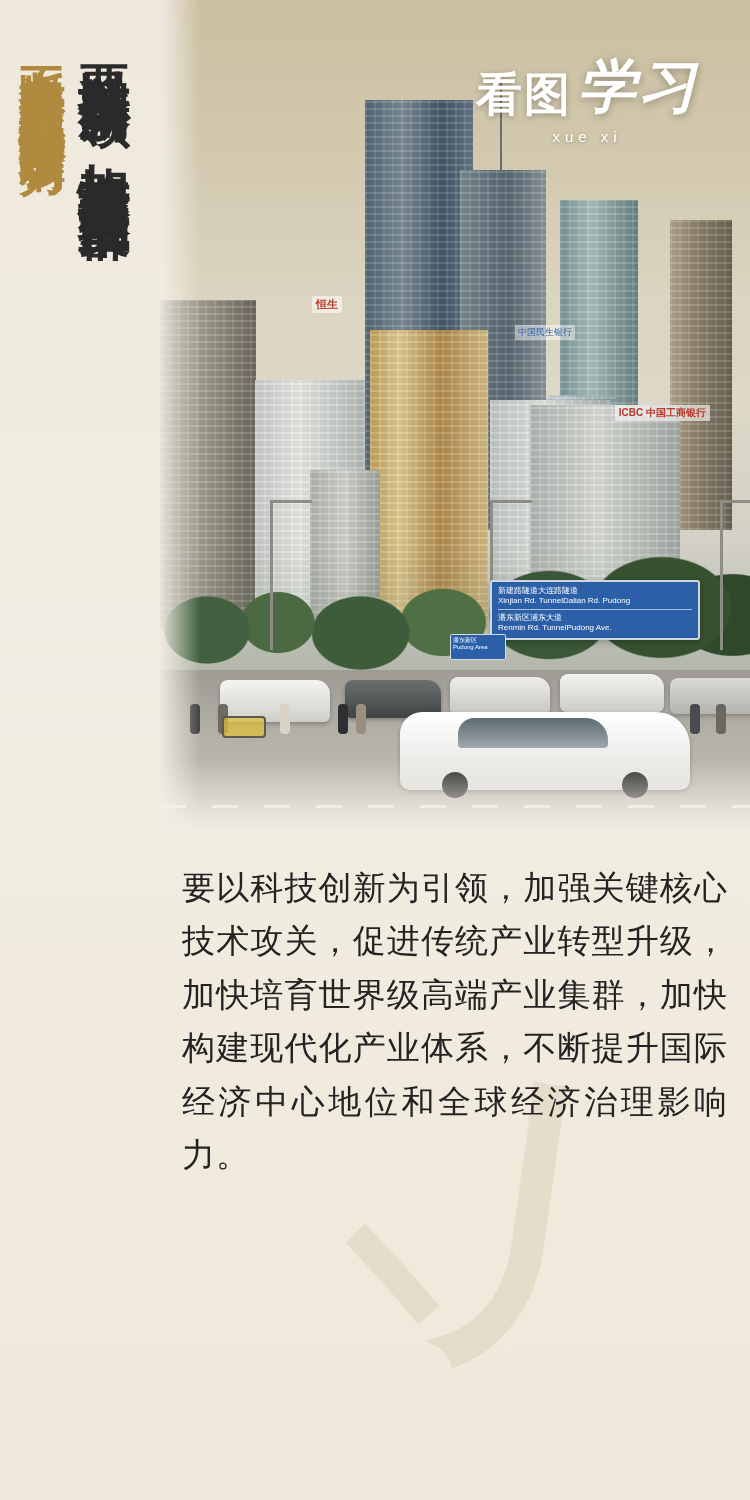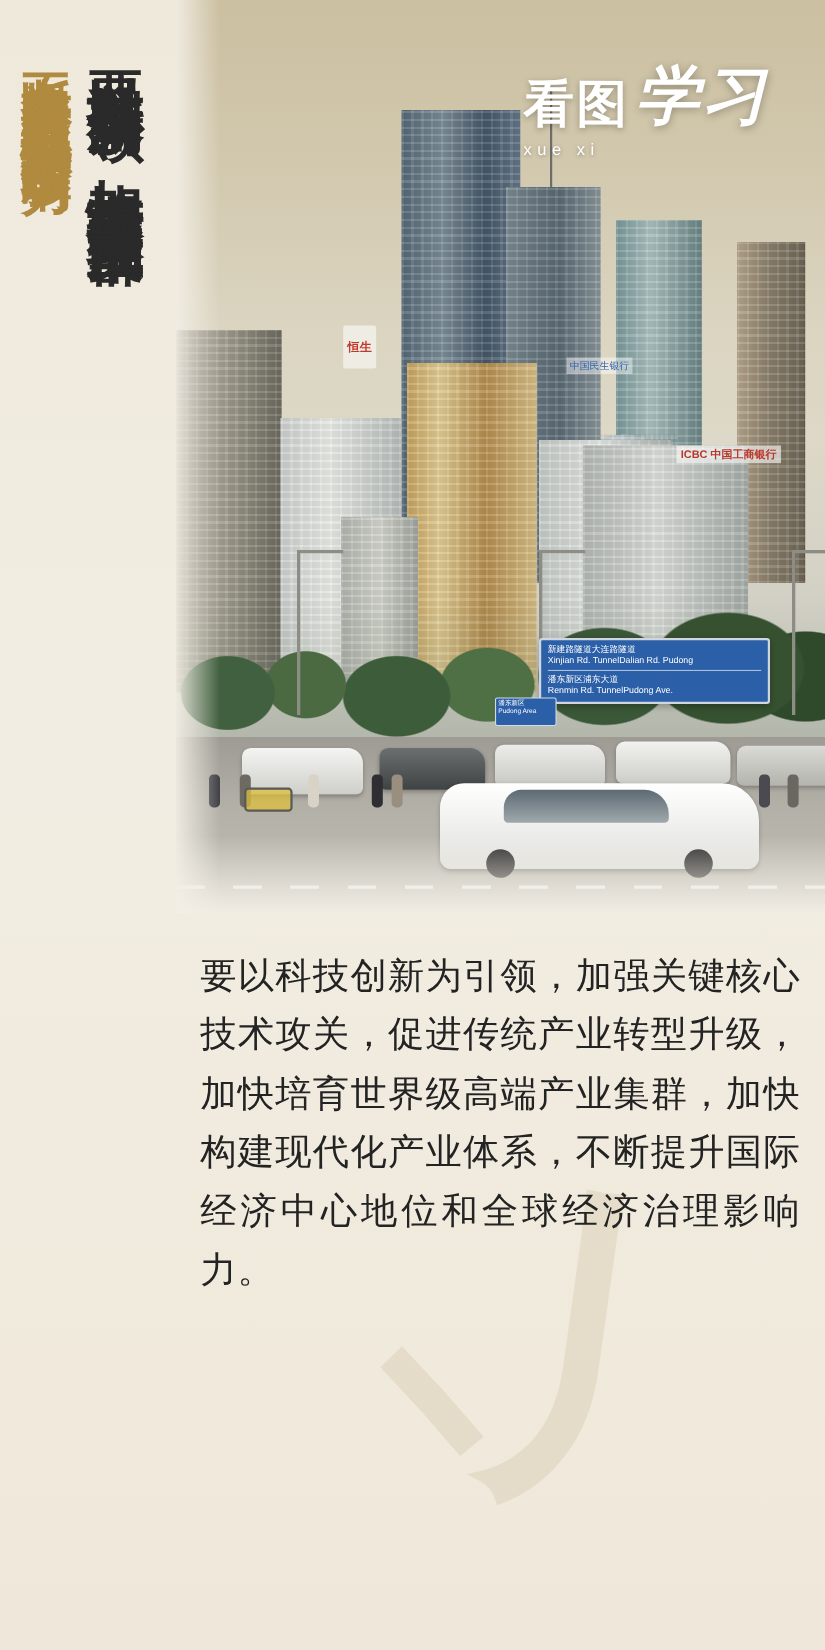--- a/index.html
+++ b/index.html
@@ -113,21 +113,21 @@
   .win-grid {
     position: absolute; inset: 0;
     background-image:
       repeating-linear-gradient(0deg, rgba(255,255,255,0.14) 0 2px, rgba(0,0,0,0.05) 2px 7px),
       repeating-linear-gradient(90deg, rgba(255,255,255,0.10) 0 2px, rgba(0,0,0,0.04) 2px 9px);
     opacity: 0.85;
   }
   .sign-red {
     position: absolute; left: 152px; top: 296px;
     color: #c0392b; font-size: 11px; font-weight: 700;
-    background: rgba(255,255,255,0.55); padding: 12px 4px; border-radius: 2px;
+    background: rgba(255,255,255,0.55); padding: 1px 4px; border-radius: 2px;
   }
   .sign-blue {
     position: absolute; left: 355px; top: 325px;
     color: #2f5fa8; font-size: 9px; font-weight: 400;
     background: rgba(255,255,255,0.45); padding: 1px 3px;
   }
   .sign-icbc {
     position: absolute; right: 40px; top: 405px;
     color: #b9372b; font-size: 10px; font-weight: 700;
     background: rgba(255,255,255,0.6); padding: 1px 4px;
@@ -227,21 +227,21 @@
   .photo-fade-left {
     position: absolute; left: 0; top: 0; bottom: 0; width: 40px;
     background: linear-gradient(90deg, rgba(243,239,230,0.9), rgba(243,239,230,0));
   }
 
   
   .brand {
     position: absolute;
     right: 52px;
     top: 48px;
-    text-align: left;
+    text-align: center;
     color: #ffffff;
     z-index: 5;
   }
   .brand-row {
     display: flex;
     align-items: flex-end;
     gap: 6px;
     font-family: "Liberation Serif", serif;
   }
   .brand-kan {

